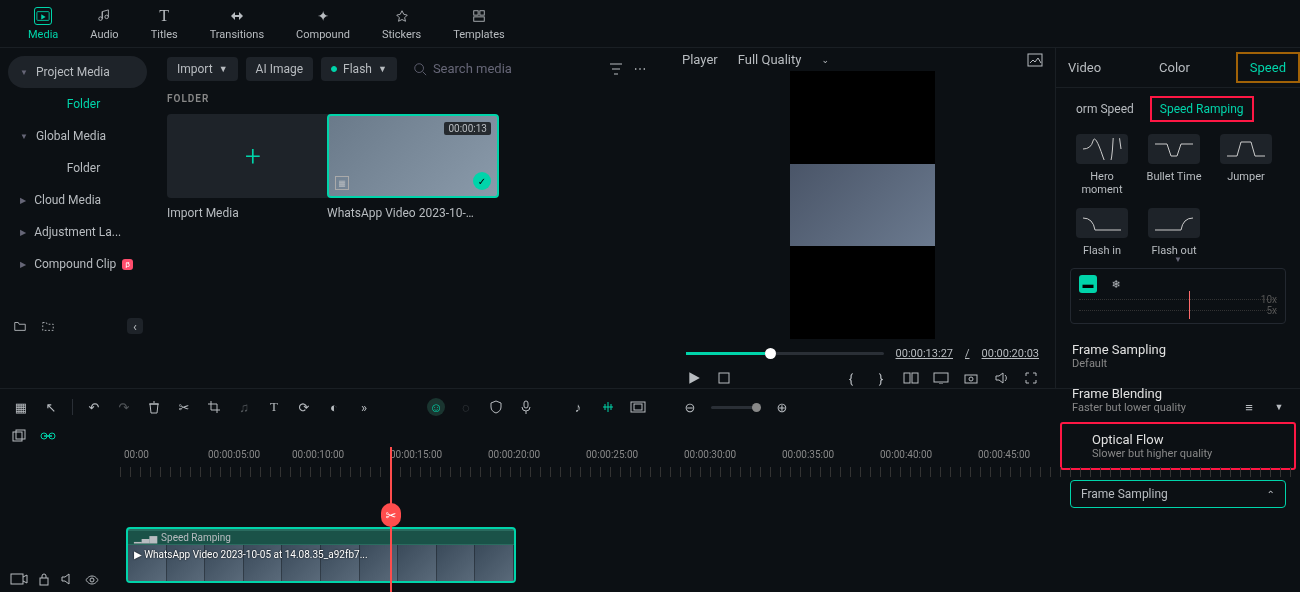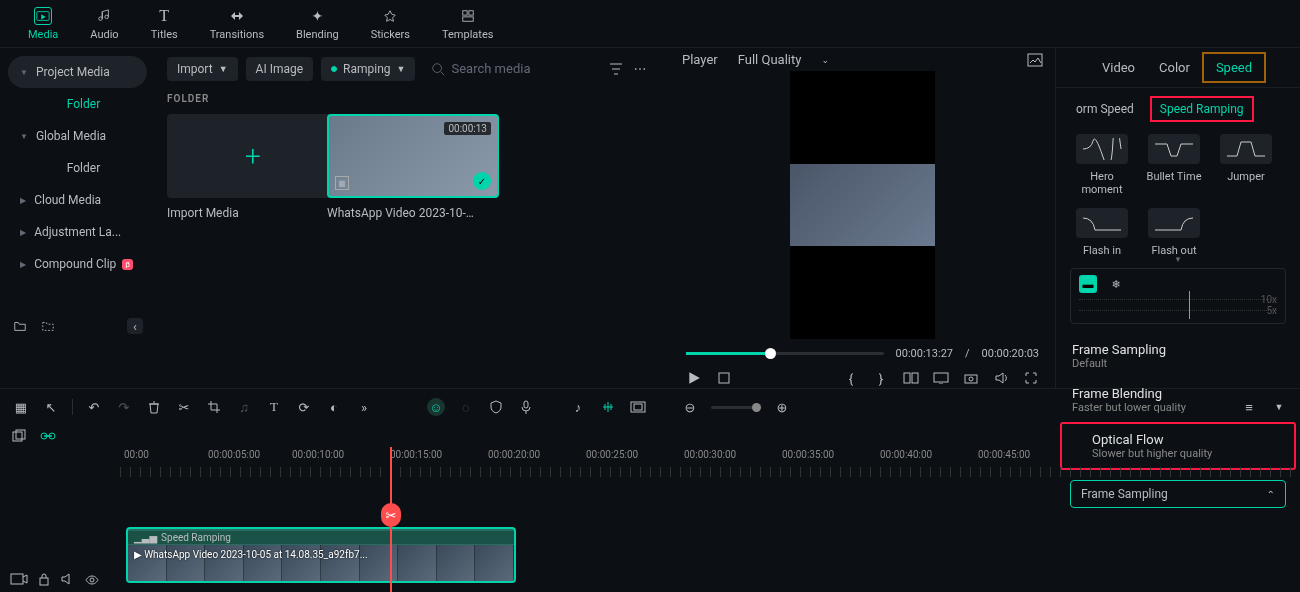--- a/index.html
+++ b/index.html
@@ -47,28 +47,28 @@
 .qual-dd { display:flex; align-items:center; gap:4px; padding:4px 8px;}
 .snap-icon { margin-left:auto; }
 .player-video { flex:1; display:flex; align-items:center; justify-content:center;}
 .video-frame { width: 145px; height: 268px; background: #000; display:flex; align-items:center; justify-content:center;}
 .video-inner { width:145px; height:82px; background: linear-gradient(135deg,#4a5568,#6b7a8f); }
 .player-controls { padding: 8px 16px; }
 .scrub { display:flex; align-items:center; gap:12px; margin-bottom:10px;}
 .scrub-bar { flex:1; height:3px; background:#2a2f36; position:relative; border-radius:2px;}
 .scrub-fill { position:absolute; left:0; top:0; height:100%; width:40%; background:#00d4aa; }
 .scrub-handle { position:absolute; left:40%; top:-4px; width:11px; height:11px; background:#fff; border-radius:50%; }
-.time-display { font-size: 11px; color:#b8bcc0;}
+.time-display { font-size: 11px; color:#b8bcc0;text-decoration:underline;}
 .pc-buttons { display:flex; align-items:center; gap:14px; }
 .pc-buttons .spacer { flex:1; }
 .ico { width:16px; height:16px; display:inline-flex; align-items:center; justify-content:center; cursor:pointer; color:#b8bcc0;}
 
 
 .right-panel { width: 245px; background: #0c1014; border-left:1px solid #1a1f24;}
-.rp-tabs { display:flex; height:40px; align-items:center; justify-content:center; border-bottom:1px solid #1a1f24;}
+.rp-tabs { display:flex; height:40px; align-items:center; justify-content:space-between; border-bottom:1px solid #1a1f24;}
 .rp-tab { padding:6px 12px; font-size:13px; cursor:pointer;}
 .rp-tab.hl { border:2px solid #a16207; color:#00d4aa; }
 .rp-subtabs { display:flex; align-items:center; padding:8px 12px; gap:8px;}
 .rp-subtab { font-size:12px; padding:4px 8px;}
 .rp-subtab.hl { border:2px solid #ff1744; color:#00d4aa; }
 .preset-grid { display:flex; flex-wrap:wrap; gap:12px; padding: 4px 16px;}
 .preset { width: 60px; display:flex; flex-direction:column; align-items:center; gap:6px; font-size:11px; text-align:center;}
 .preset-curve { width:52px; height:30px; background:#1e2329; border-radius:4px; display:flex; align-items:center; justify-content:center;}
 .ramp-editor { margin:4px 14px 8px; padding:6px 8px; border:1px solid #232830; border-radius:4px; position:relative; height:56px;}
 .ramp-chev { text-align:center; font-size:8px; color:#667; margin:-6px 0 4px;}
@@ -143,21 +143,21 @@
         <svg width="16" height="12" viewBox="0 0 16 12">
           <path d="M2 6l4-4v3h4V2l4 4-4 4V7H6v3z" fill="currentColor"></path>
         </svg>
       </span>
     <span>Transitions</span>
   </div>
   <div class="tool-item">
     <span class="icon">
         <span style="font-size:14px">✦</span>
       </span>
-    <span>Blending</span>
+    <span>Compound</span>
   </div>
   <div class="tool-item">
     <span class="icon">
         <svg width="14" height="14" viewBox="0 0 16 16">
           <path d="M8 2l2 4 4 1-3 3 1 4-4-2-4 2 1-4-3-3 4-1z" fill="none" stroke="currentColor"></path>
         </svg>
       </span>
     <span>Stickers</span>
   </div>
   <div class="tool-item">
@@ -222,21 +222,21 @@
       <div class="mb-toolbar">
         <div class="mb-btn">
             <span>Import</span>
             <span style="font-size:9px">▼</span>
           </div>
         <div class="mb-btn">
             <span>AI Image</span>
           </div>
         <div class="mb-btn">
             <span class="dot"></span>
-            <span>Ramping</span>
+            <span>Flash</span>
             <span style="font-size:9px">▼</span>
           </div>
         <div class="search-box">
           <span>
               <svg width="14" height="14" viewBox="0 0 16 16">
                 <circle cx="7" cy="7" r="5" fill="none" stroke="currentColor"></circle>
                 <line x1="11" y1="11" x2="15" y2="15" stroke="currentColor"></line>
               </svg>
             </span>
           <span>Search media</span>

